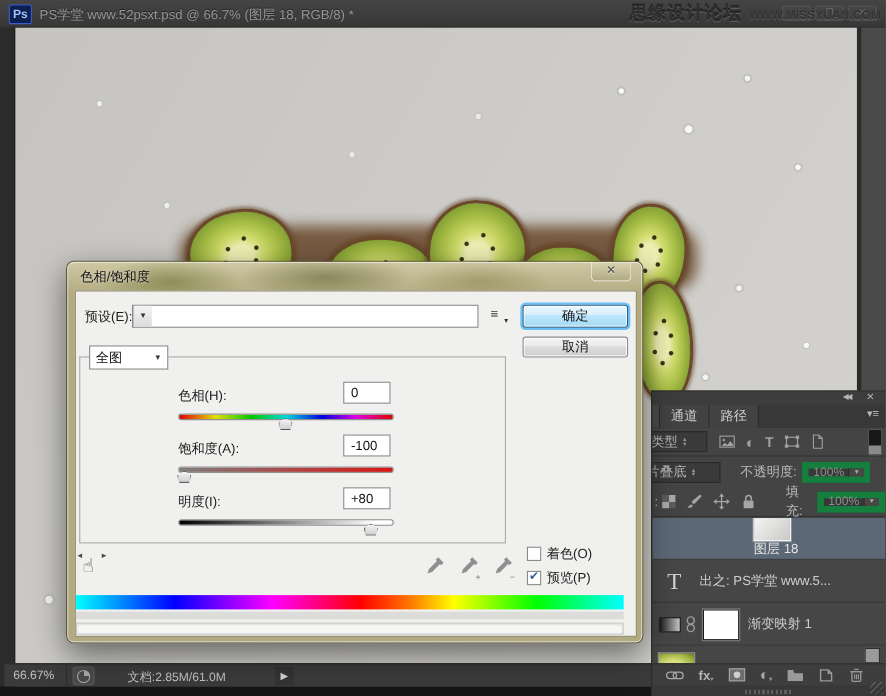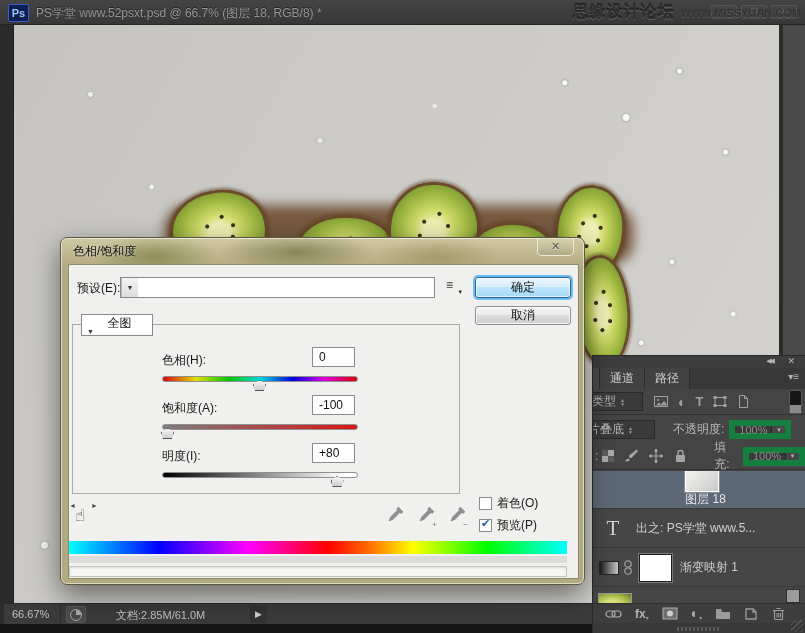--- a/index.html
+++ b/index.html
@@ -393,21 +393,21 @@
       </div>
       <span class="list-icon">
           <i>≡</i>
           <b>▾</b>
         </span>
 
       <div class="btn btn-ok">确定</div>
       <div class="btn btn-cancel">取消</div>
 
       <div class="groupbox"></div>
-      <div class="combo" style="left:12px;top:49px;width:72px;height:22px;flex-direction:column;">
+      <div class="combo" style="left:12px;top:49px;width:72px;height:22px;">
         <span class="combo-text">全图</span>
         <span class="combo-btn" style="border-left:none;background:none;">▼</span>
       </div>
 
       <span class="lbl" style="left:93px;top:87px;">色相(H):</span>
       <input class="num-input" style="left: 243px; top: 82px;" readonly="" value="0">
       <div class="track track-hue" style="left:93px;top:111px;">
         <div class="thumb" style="left:calc(50% - 7px);"></div>
       </div>
 

